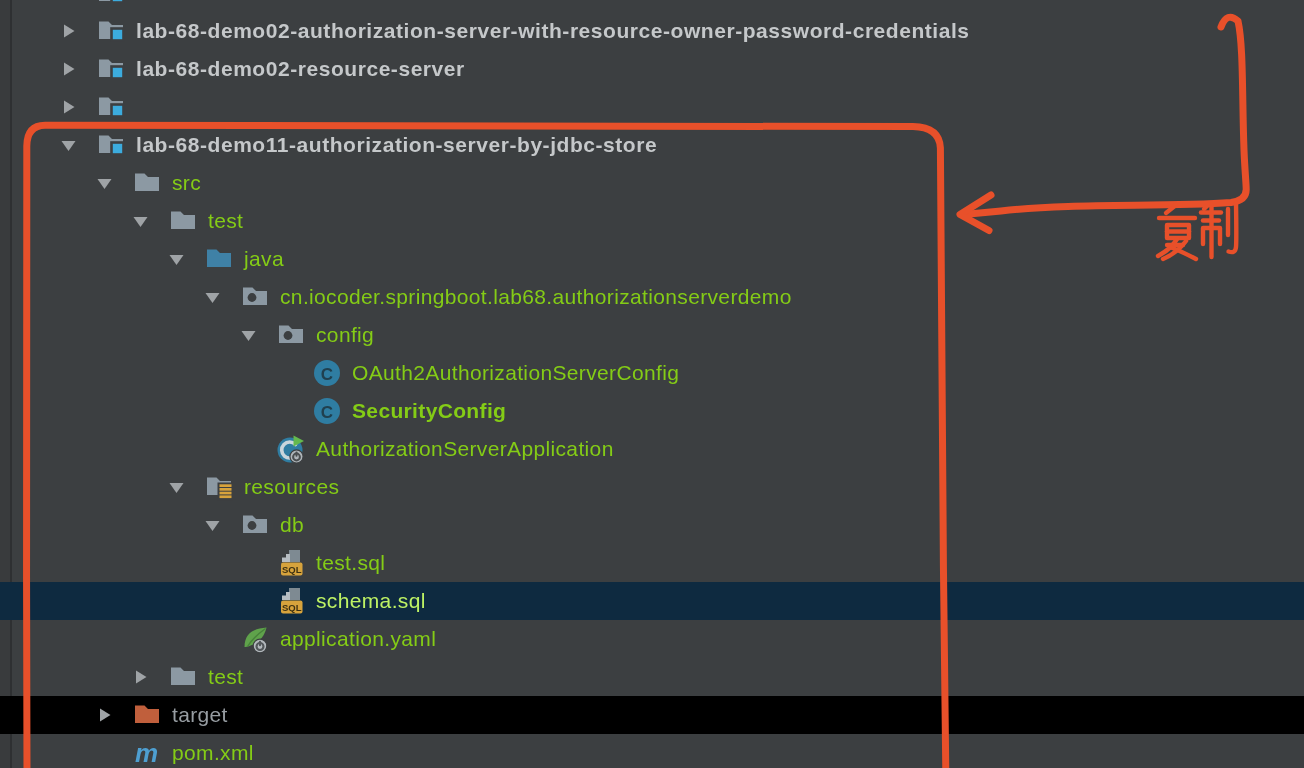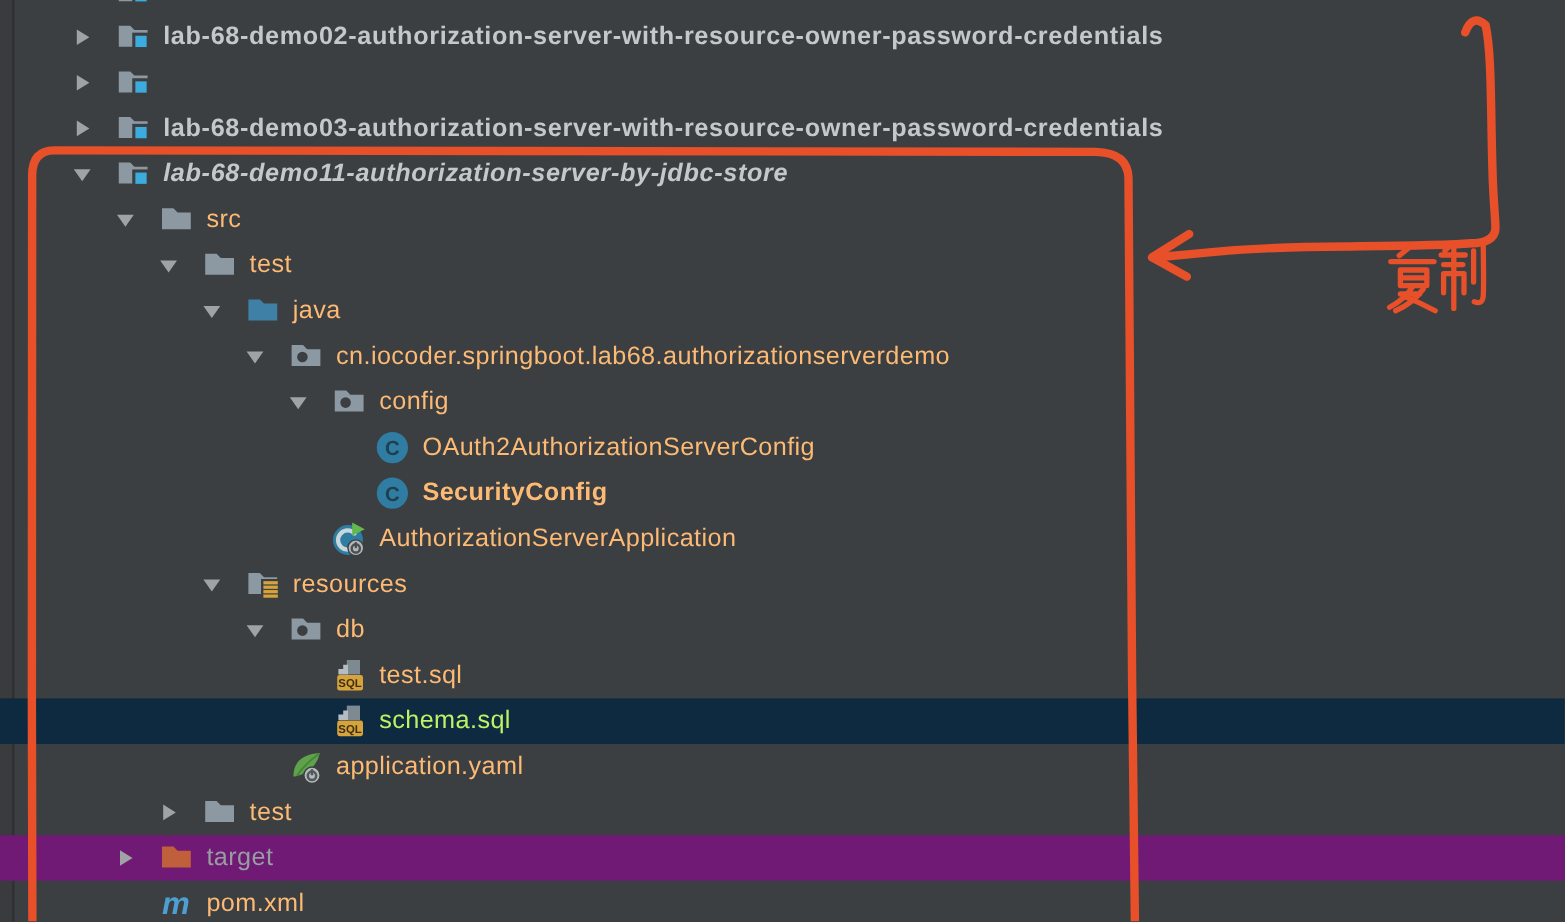--- a/index.html
+++ b/index.html
@@ -10,30 +10,30 @@
   }
   #left-strip{
     position:absolute;left:0;top:0;width:10px;height:768px;
     background:#393B3D;border-right:2px solid #2E3032;z-index:0;
   }
   #tree{position:absolute;left:0;top:2px;width:1304px;height:768px;z-index:1}
   .row{
     position:absolute;left:0;width:1304px;height:38px;
   }
   .row.selected{background:#0E2A40}
-  .row.highlighted{background:#701a75}
+  .row.highlighted{background:#000000}
   .arrow,.icon{
     position:absolute;top:50%;transform:translateY(-50%);
     display:flex;align-items:center;justify-content:center;
   }
   .arrow{width:17px;height:17px;cursor:pointer}
   .icon{width:28px;height:34px}
   .label{
     position:absolute;top:50%;transform:translateY(-50%);
-    font-size:21px;color:#fdba74;letter-spacing:.35px;white-space:nowrap;
+    font-size:21px;color:#84cc16;letter-spacing:.35px;white-space:nowrap;
   }
   .row.bold .label{font-weight:bold;letter-spacing:.55px;color:#C5C8CA}
   .row.dim .label{color:#979DA2}
   .row.selected .label{color:#bef264}
   #annotation{
     position:absolute;left:0;top:0;width:1304px;height:768px;z-index:2;
     pointer-events:none;color:#E8502A;
   }
 </style>
 </head>
@@ -70,36 +70,36 @@
         <svg width="17" height="17" viewBox="0 0 17 17">
           <polygon points="4,2 14.5,8.5 4,15" fill="#9FA3A6"></polygon>
         </svg>
       </span>
       <span class="icon" style="left: 97px;">
         <svg width="28" height="30" viewBox="0 0 28 30">
           <path d="M2 5.5 h9.5 l3.5 3.5 h11 v14 H2 z" fill="#8C99A3"></path>
           <rect x="14.5" y="12.5" width="12" height="12" fill="#3CACDE" stroke="#3C3F41" stroke-width="2.6"></rect>
         </svg>
       </span>
+      <span class="label" style="left: 136px;">lab-68-demo02-resource-server</span>
     </div>
     <div class="row bold" style="top: 86px;">
       <span class="arrow" style="left: 60px;">
         <svg width="17" height="17" viewBox="0 0 17 17">
           <polygon points="4,2 14.5,8.5 4,15" fill="#9FA3A6"></polygon>
         </svg>
       </span>
       <span class="icon" style="left: 97px;">
         <svg width="28" height="30" viewBox="0 0 28 30">
           <path d="M2 5.5 h9.5 l3.5 3.5 h11 v14 H2 z" fill="#8C99A3"></path>
           <rect x="14.5" y="12.5" width="12" height="12" fill="#3CACDE" stroke="#3C3F41" stroke-width="2.6"></rect>
         </svg>
       </span>
-      <span class="label" style="left: 136px;">lab-68-demo03-authorization-server-with-resource-owner-password-credentials</span>
-    </div>
-    <div class="row bold" style="top: 124px; font-style: italic;">
+    </div>
+    <div class="row bold" style="top: 124px;">
       <span class="arrow" style="left: 60px;">
         <svg width="17" height="17" viewBox="0 0 17 17">
           <polygon points="1.5,4.5 15.5,4.5 8.5,14.5" fill="#9FA3A6"></polygon>
         </svg>
       </span>
       <span class="icon" style="left: 97px;">
         <svg width="28" height="30" viewBox="0 0 28 30">
           <path d="M2 5.5 h9.5 l3.5 3.5 h11 v14 H2 z" fill="#8C99A3"></path>
           <rect x="14.5" y="12.5" width="12" height="12" fill="#3CACDE" stroke="#3C3F41" stroke-width="2.6"></rect>
         </svg>

